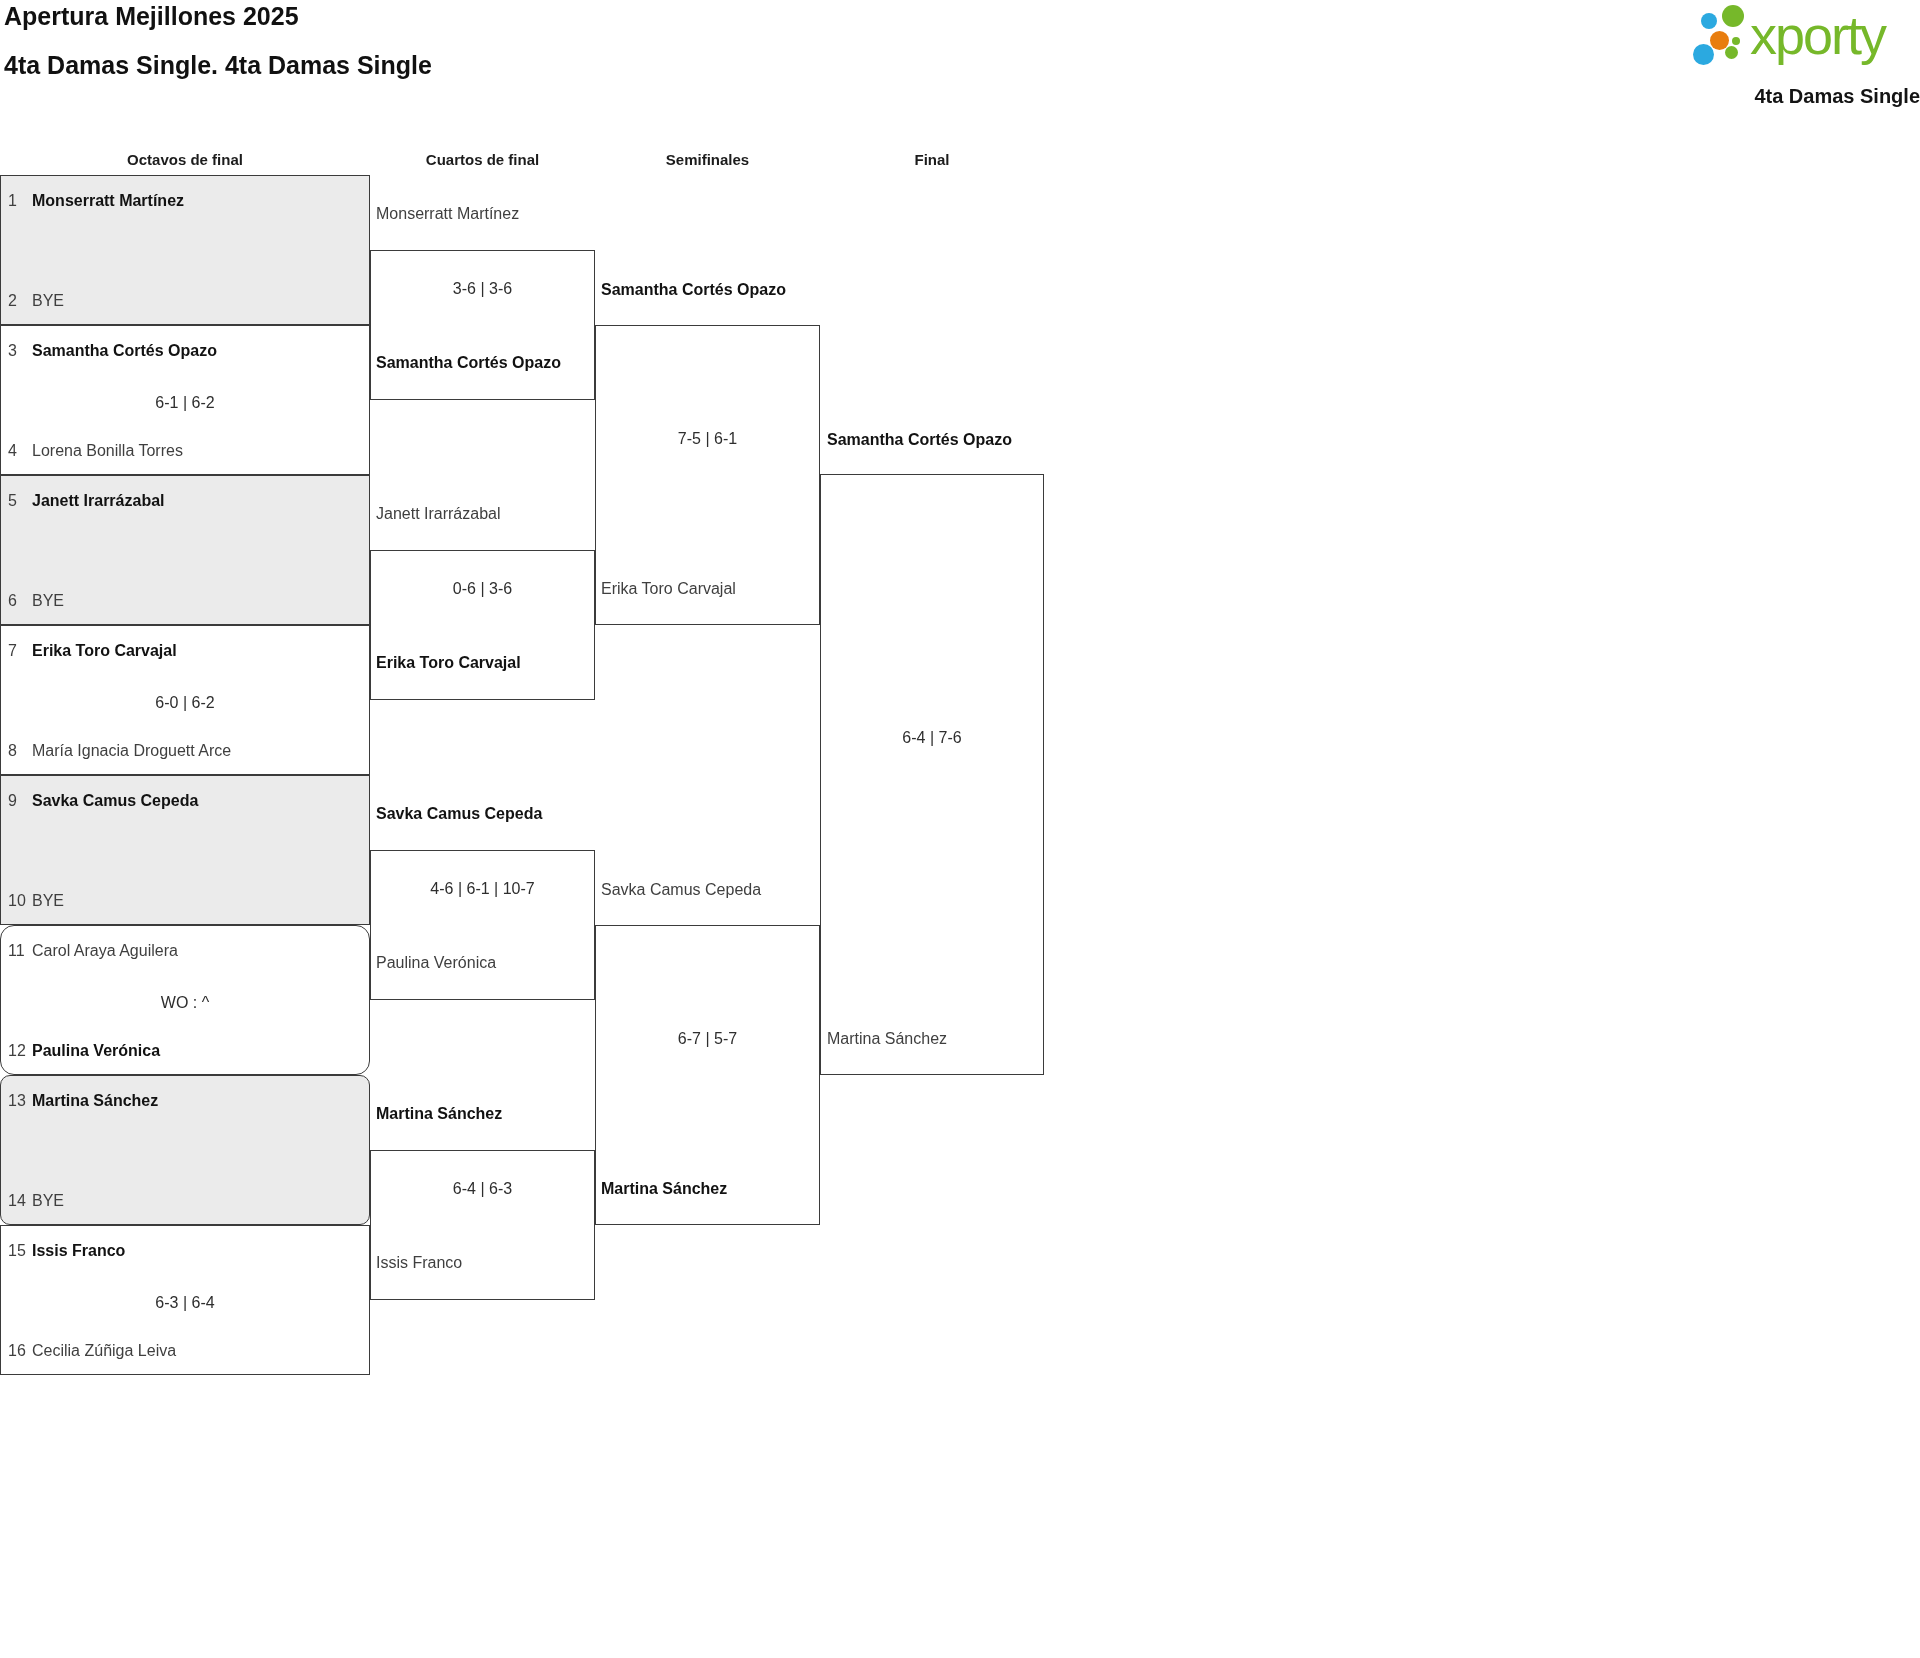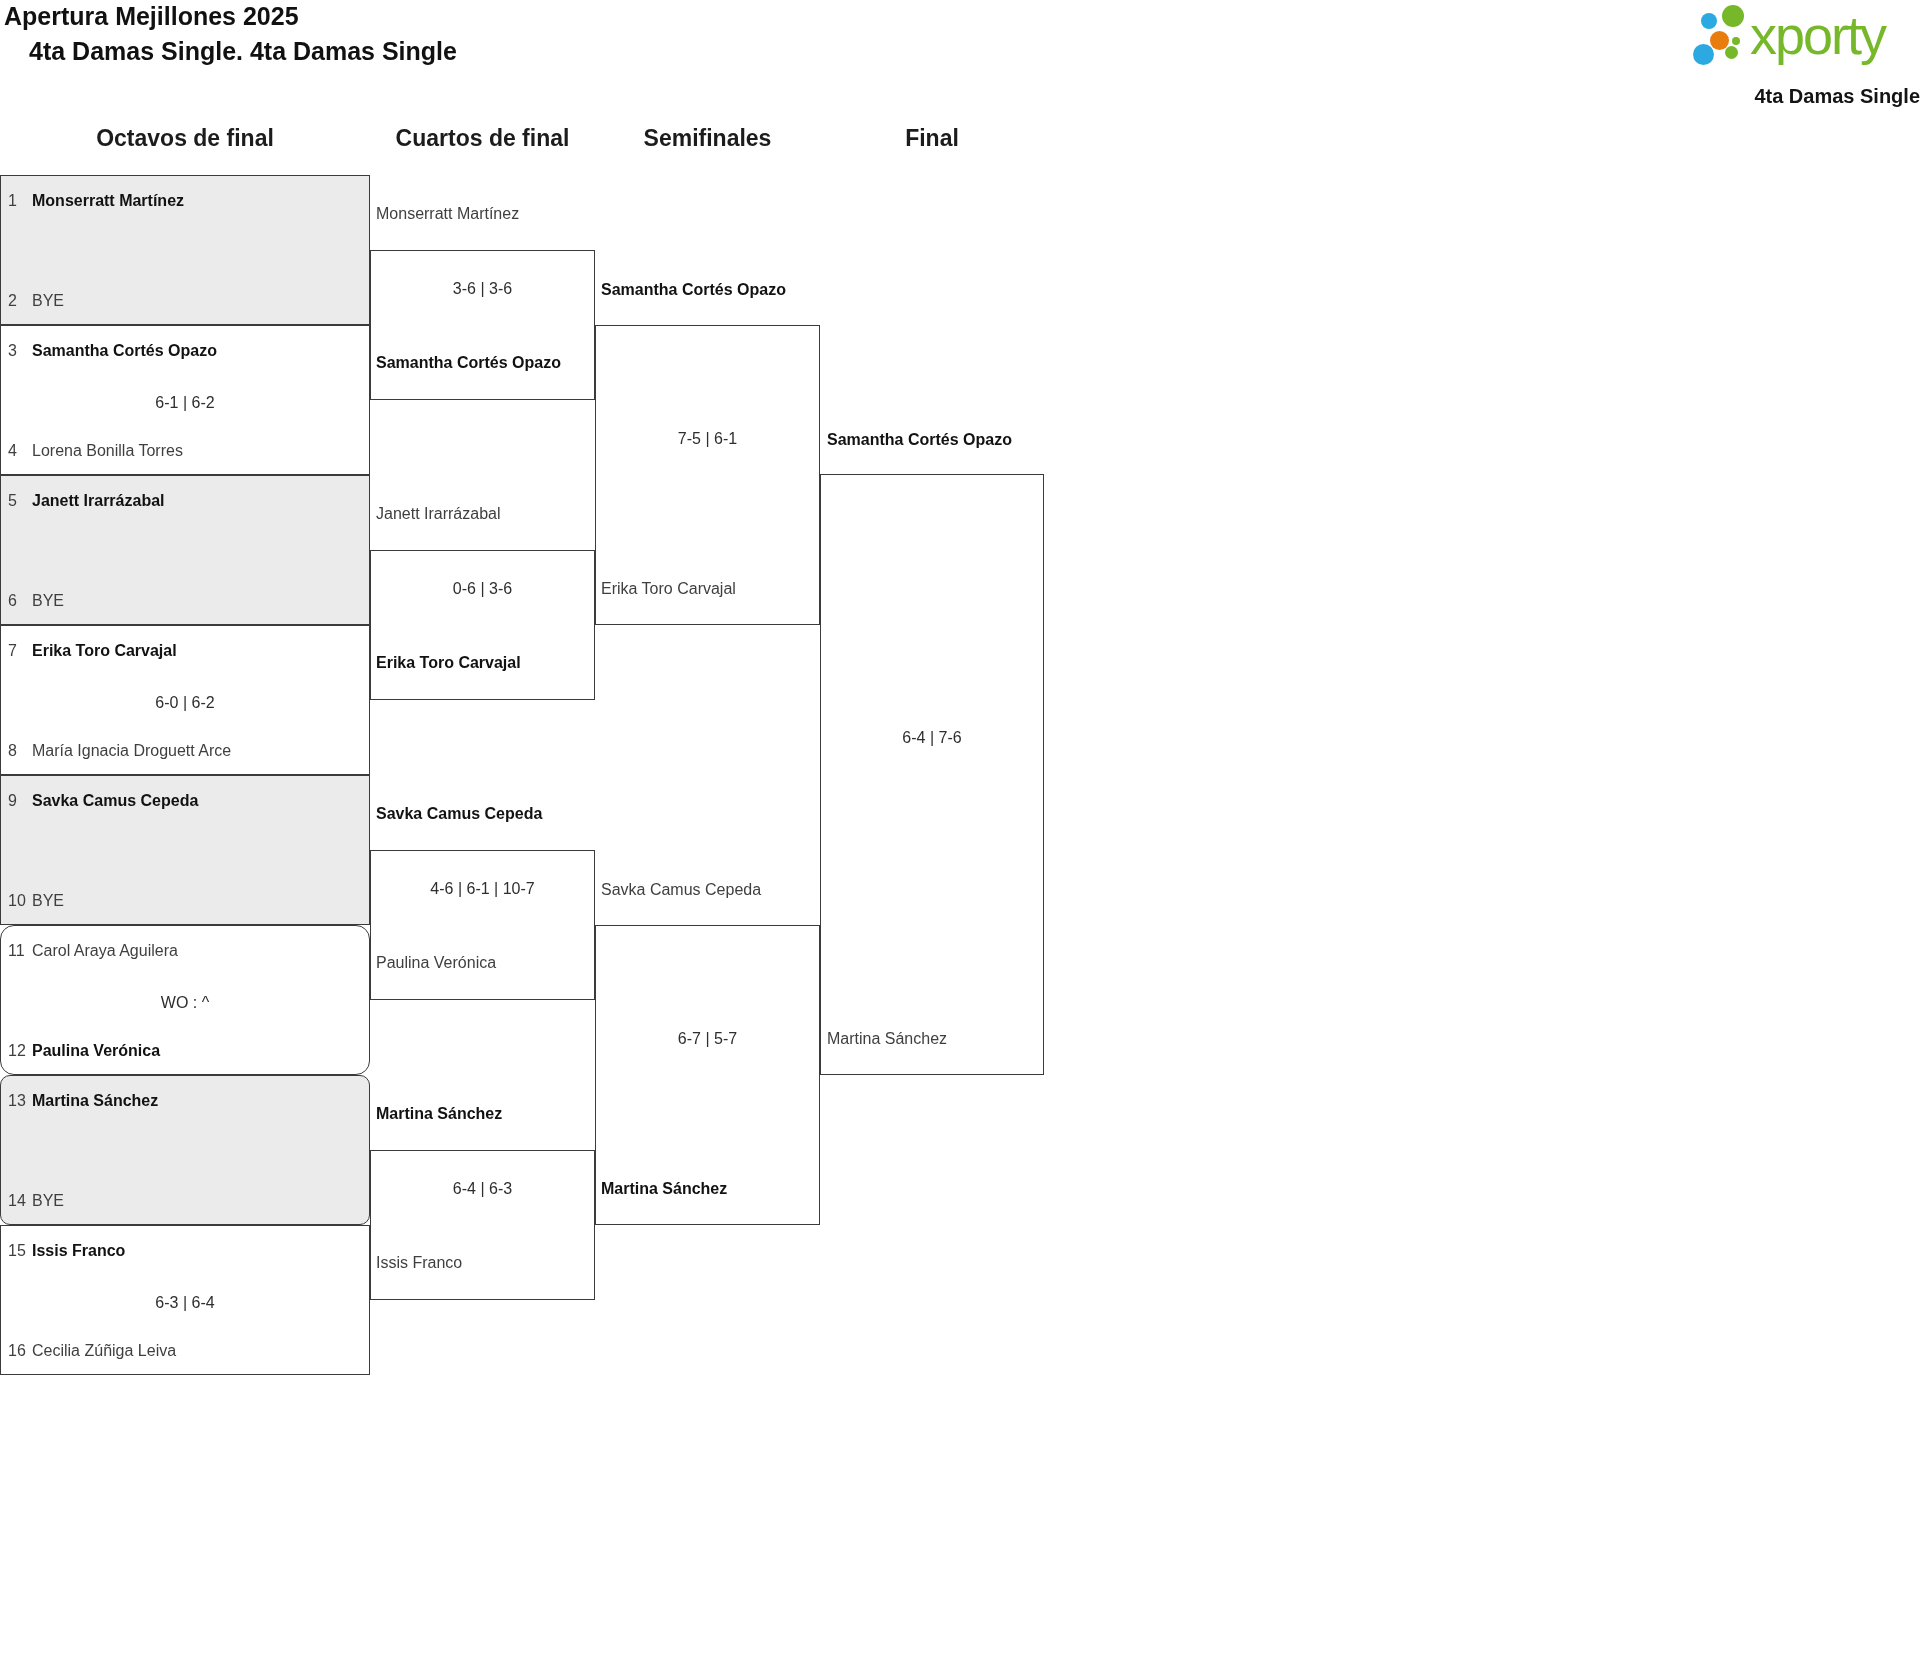--- a/index.html
+++ b/index.html
@@ -1,31 +1,31 @@
 <!DOCTYPE html>
 <html><head>
 <meta charset="utf-8">
 <style>
   html,body{margin:0;padding:0;background:#fff;}
   .page{position:relative;width:1920px;height:1658px;background:#fff;overflow:hidden;
         font-family:"Liberation Sans",sans-serif;color:#1a1a1a;}
 
   
   .title1{position:absolute;left:4px;top:2px;font-size:25px;font-weight:700;color:#111;}
-  .title2{position:absolute;left:4px;top:37px;font-size:25px;font-weight:700;color:#111;margin-left:25px;}
+  .title2{position:absolute;left:4px;top:51px;font-size:25px;font-weight:700;color:#111;}
 
   
   .logo{position:absolute;left:1690px;top:0;width:225px;height:78px;}
   .dot{position:absolute;border-radius:50%;}
   .logo-text{position:absolute;left:60px;top:4px;font-size:54px;font-weight:400;letter-spacing:-2px;}
 
   
   .bracket-title{position:absolute;left:0;top:85px;width:1920px;text-align:right;
                  font-size:20px;font-weight:700;color:#141414;}
-  .col-header{position:absolute;top:125px;text-align:center;font-size:23px;font-weight:600;color:#1c1c1c;}
+  .col-header{position:absolute;top:151px;text-align:center;font-size:15px;font-weight:600;color:#1c1c1c;}
   .col-h0{left:0;width:370px;} .col-h1{left:370px;width:225px;}
   .col-h2{left:595px;width:225px;} .col-h3{left:820px;width:224px;}
 
   
   .box{position:absolute;box-sizing:border-box;border:1px solid #3b3b3b;background:transparent;}
   .r1{left:0;width:370px;height:150px;}
   .r1.shade{background:#ebebeb;}
   .qf{left:370px;width:225px;height:150px;}
   .sf{left:595px;width:225px;height:300px;}
   .fin{left:820px;width:224px;height:601px;}

